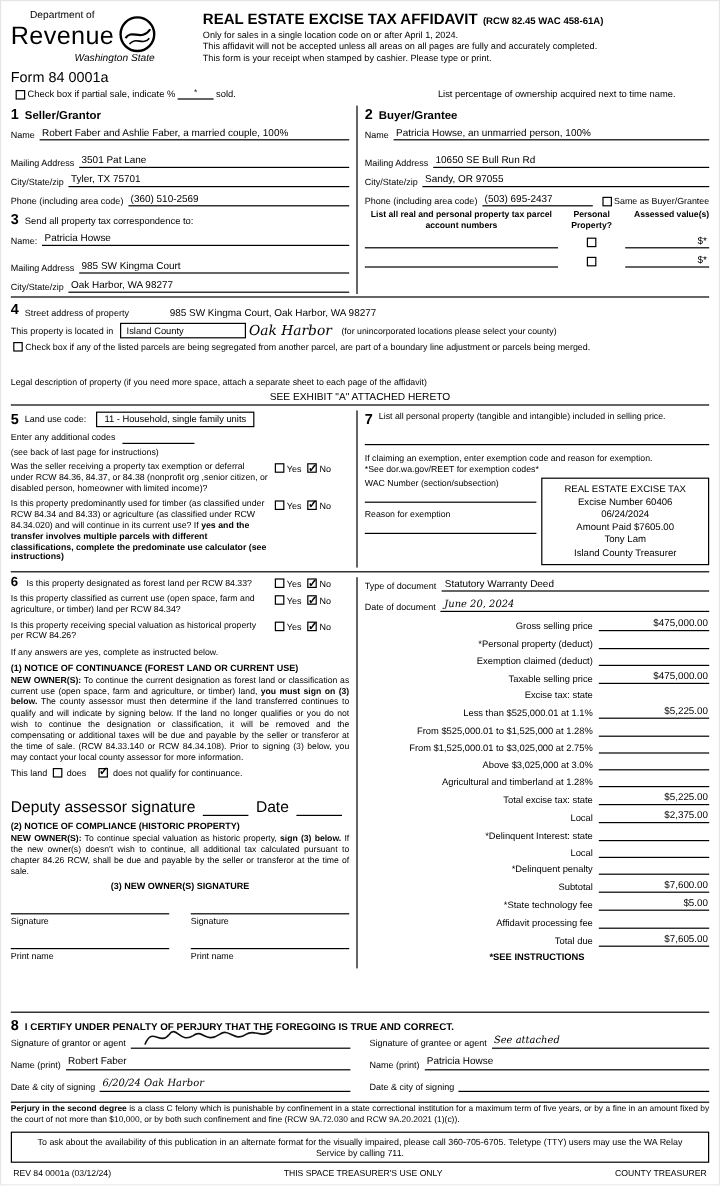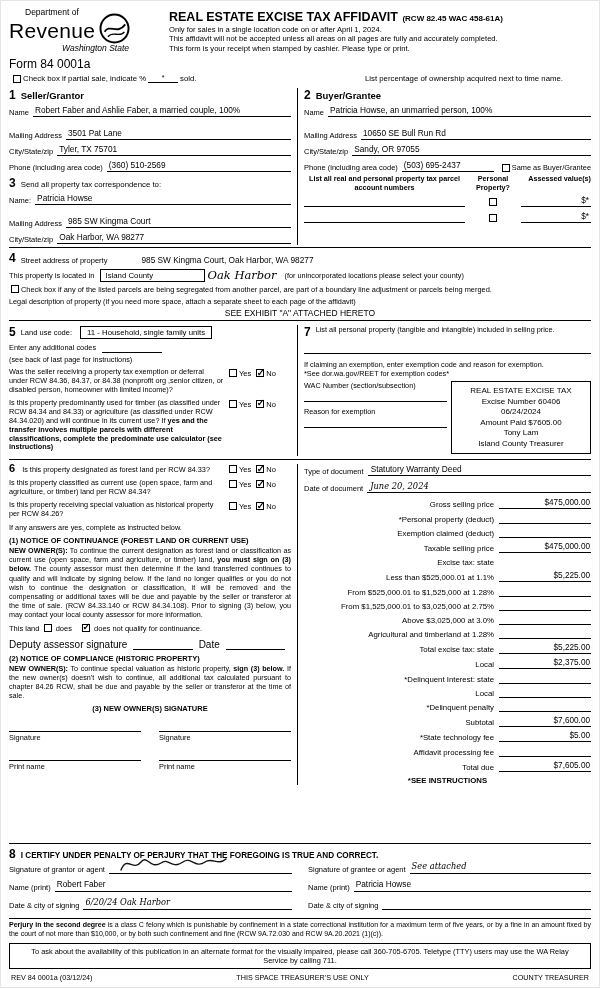--- a/index.html
+++ b/index.html
@@ -66,21 +66,21 @@
 .qtext{flex:1;font-size:7.3px;line-height:8.9px;padding-right:3px;}
 .yn{width:64px;flex:none;display:flex;align-items:flex-start;font-size:7.5px;padding-top:1px;}
 .ynl{margin-right:3px;}
 .lubox{display:inline-block;border:1px solid #000;font-size:7.8px;padding:1px 6px;margin-left:4px;}
 .codeline{display:inline-block;width:60px;border-bottom:1px solid #000;margin-left:4px;}
 .small{font-size:7.3px;line-height:9px;}
 .stamp{border:1.5px solid #000;padding:4px 6px;font-size:8px;line-height:10.5px;text-align:center;width:140px;flex:none;}
 .sec6{border-top:1px solid #000;padding-top:4px;margin-top:3px;}
 .ntitle{font-size:7.5px;font-weight:bold;margin:4px 0 1px 0;}
 .npara{font-size:7.2px;line-height:9.2px;text-align:justify;margin-bottom:2px;}
-.deprow{display:flex;align-items:flex-end;font-size:10px;margin:6px 0 2px 0;}
+.deprow{display:flex;align-items:flex-end;font-size:13px;margin:16px 0 2px 0;}
 .depline{flex:1;border-bottom:1px solid #000;min-height:10px;margin:0 6px;}
 .center{text-align:center;}
 .sigpairs{display:flex;gap:18px;margin-top:6px;}
 .sigcol{flex:1;}
 .sline{border-bottom:1px solid #000;height:13px;}
 .slbl{font-size:7.4px;margin:1px 0 6px 0;}
 
 
 .docrow{display:flex;align-items:flex-end;font-size:8px;margin-bottom:5px;border-top:0;}
 .docline{flex:1;border-bottom:1px solid #000;min-height:12px;padding:0 3px;font-size:8.3px;}
@@ -240,21 +240,21 @@
       <span class="secnum">4</span>
       <span class="flbl">Street address of property</span>
       <span style="font-size:8.3px;padding-left:30px;">985 SW Kingma Court, Oak Harbor, WA 98277</span>
     </div>
     <div style="display:flex;align-items:center;margin-bottom:3px;">
       <span class="flbl">This property is located in</span>
       <span class="countybox">Island County</span>
       <span class="hand" style="margin-right:8px;">Oak Harbor</span>
       <span class="i" style="font-size:7.3px;">(for unincorporated locations please select your county)</span>
     </div>
-    <div style="display:flex;align-items:flex-start;font-size:7.4px;margin-bottom:3px;">
+    <div style="display:flex;align-items:flex-start;font-size:7.4px;margin-bottom:20px;">
       <span class="cb"></span>
       <span>Check box if any of the listed parcels are being segregated from another parcel, are part of a boundary line adjustment or parcels being merged.</span>
     </div>
     <div class="small">Legal description of property (if you need more space, attach a separate sheet to each page of the affidavit)</div>
     <div class="exhibit">SEE EXHIBIT "A" ATTACHED HERETO</div>
   </div>
 
   <div class="cols" style="margin-top:4px;">
     <div class="lcol">
       <div style="display:flex;align-items:center;margin-bottom:4px;">

